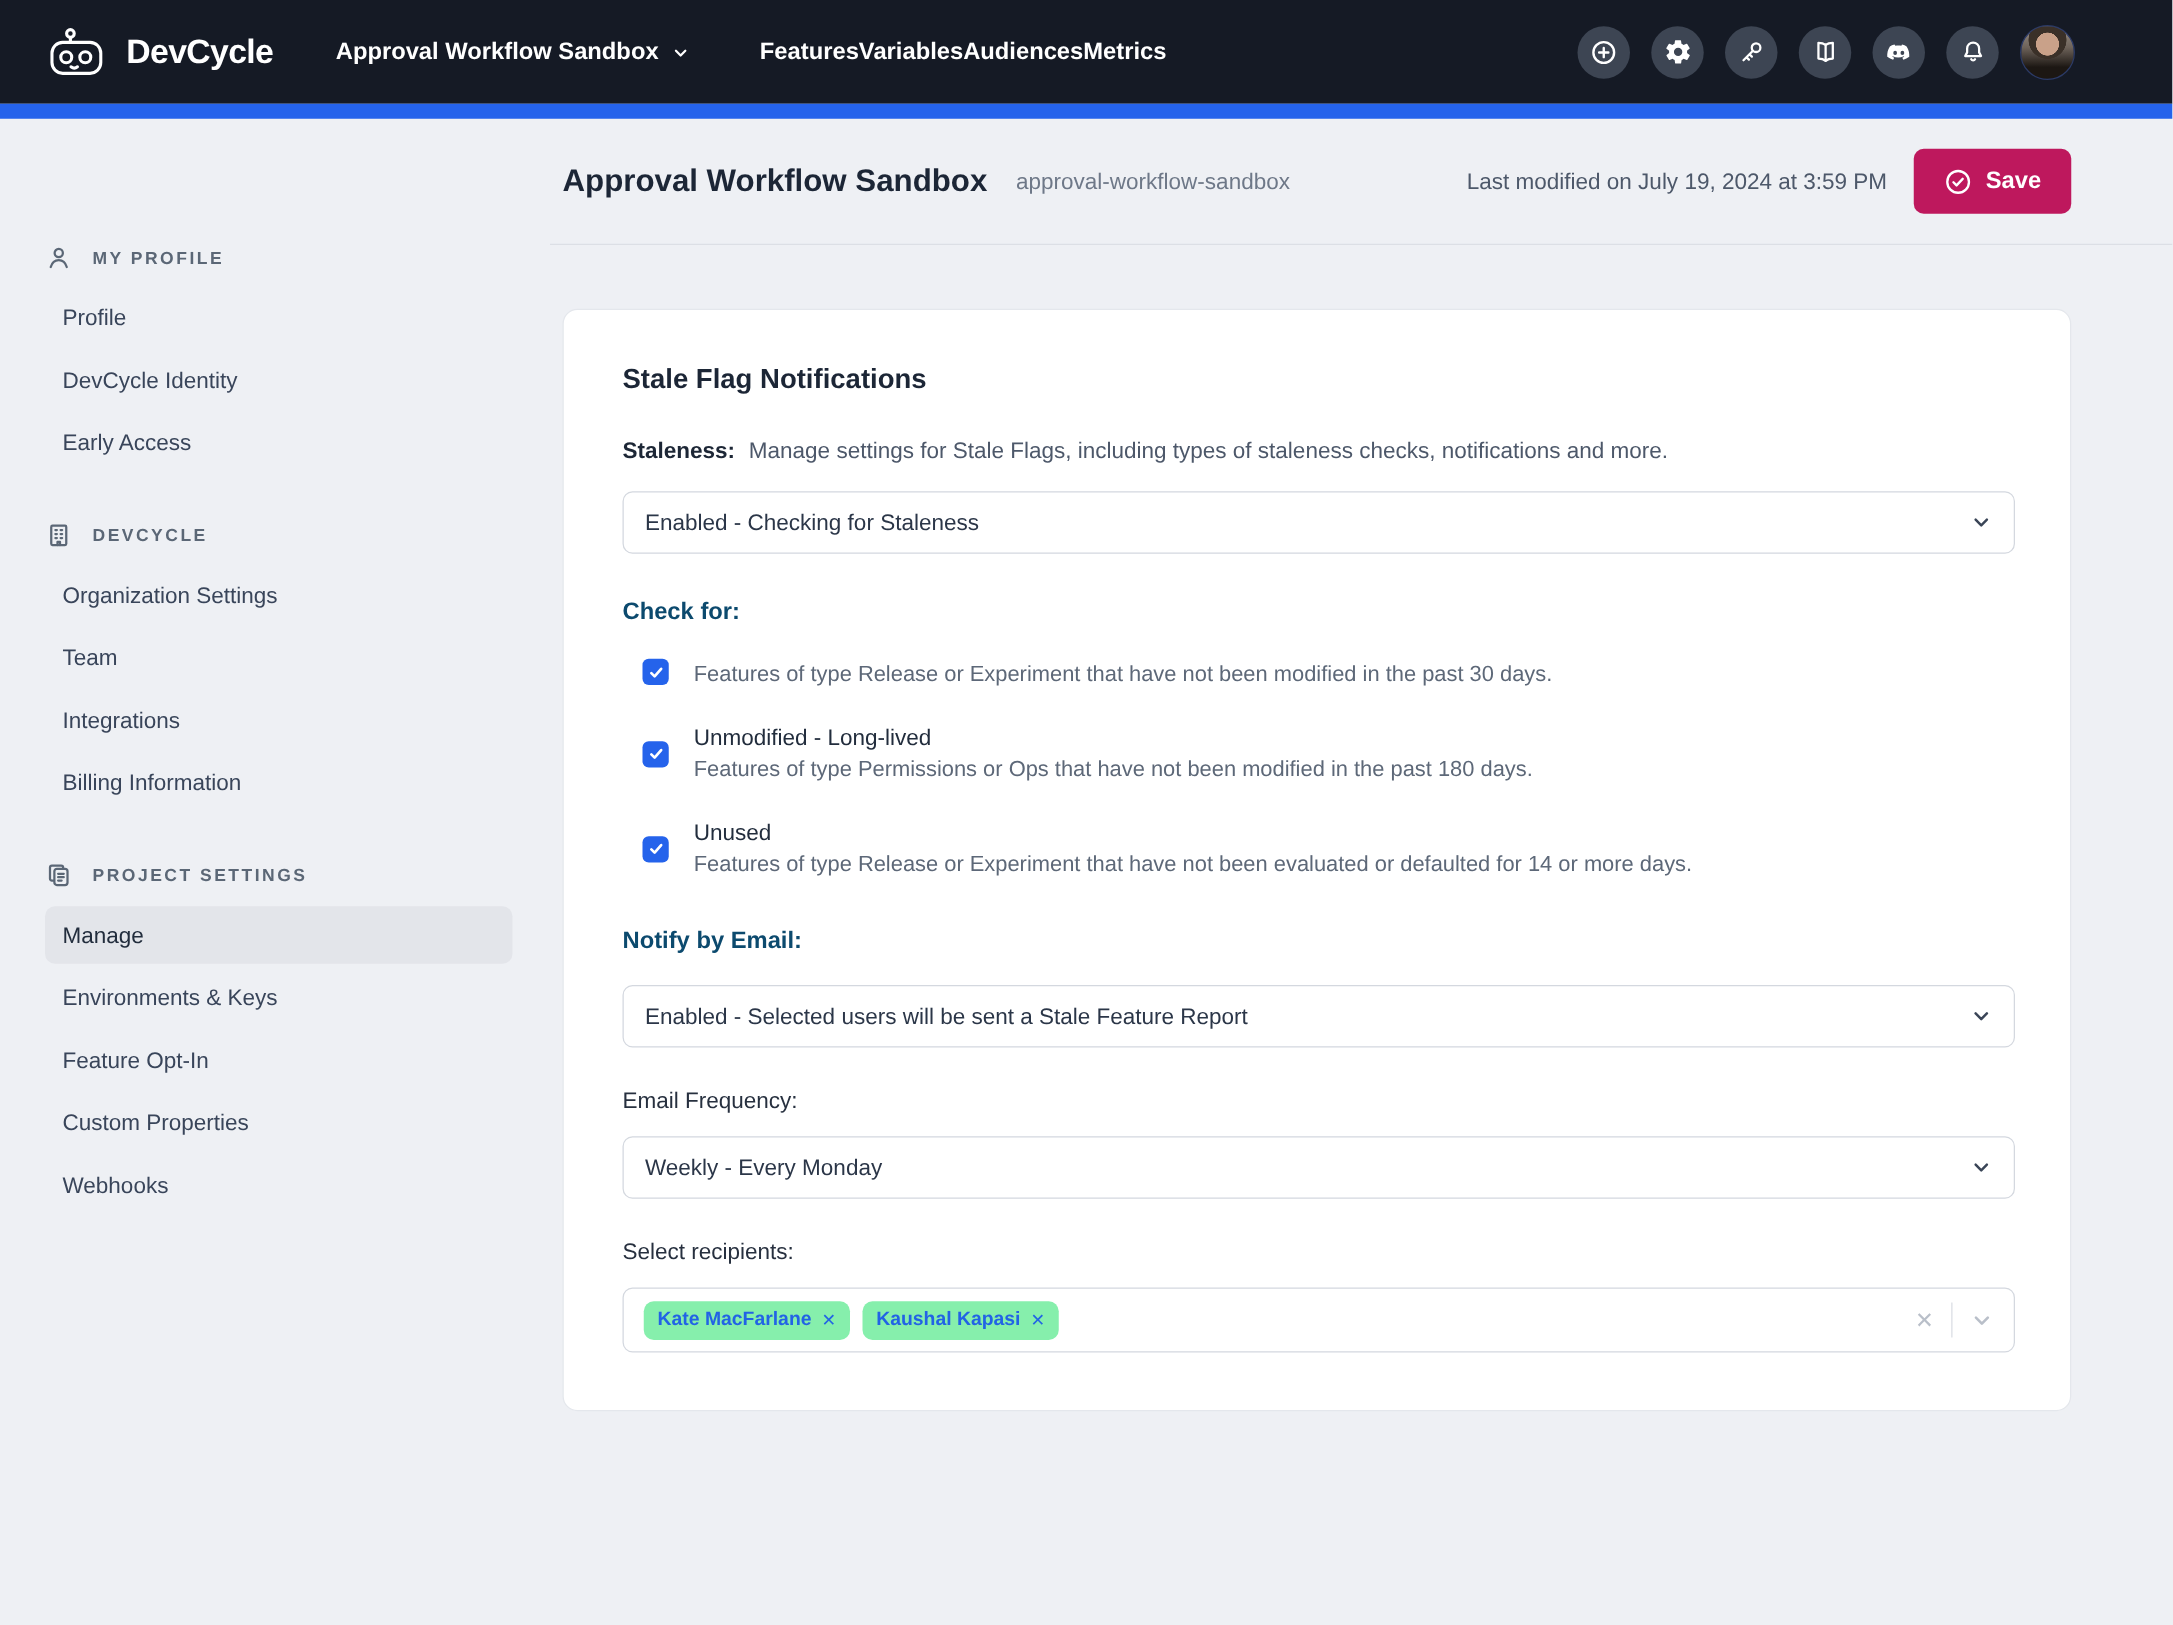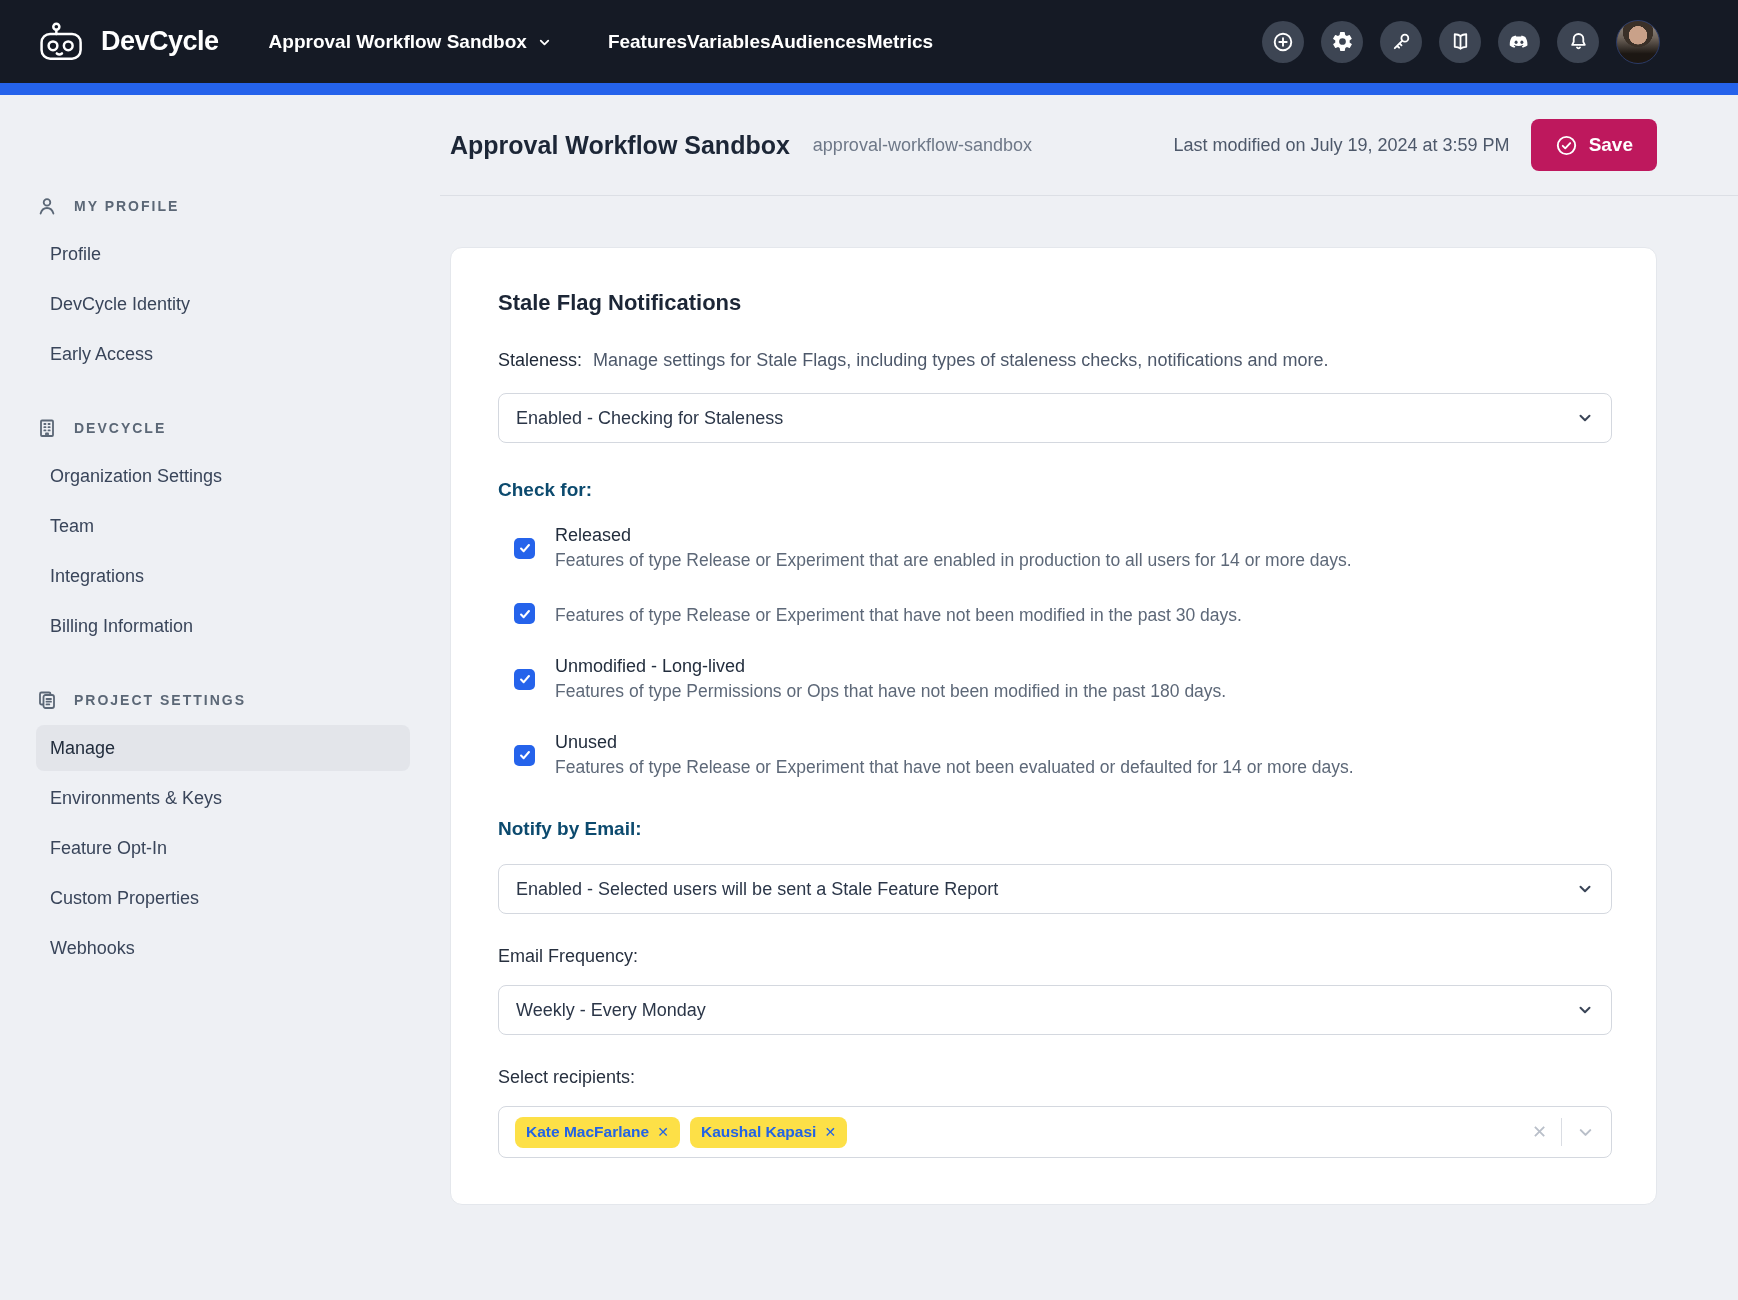--- a/index.html
+++ b/index.html
@@ -78,21 +78,21 @@
   }
 
   
   .card {
     margin:51px 81px 0 10px;
     background:#fff; border:1px solid #e4e7ec; border-radius:12px;
     padding:42px 44px 46px 47px;
   }
   .card-title { font-size:22px; font-weight:700; color:#1c2636; margin:0 0 34px; }
   .staleness-row { font-size:18px; margin-bottom:22px; }
-  .bold-label { font-weight:400; color:#1d2736; }
+  .bold-label { font-weight:700; color:#1d2736; }
   .desc-inline { color:#4d586a; margin-left:6px; }
 
   .select {
     height:50px; border:1px solid #d4d8df; border-radius:8px; background:#fff;
     display:flex; align-items:center; padding:0 17px;
     font-size:18px; font-weight:500; color:#2b3648; cursor:pointer;
   }
   .select .chev { margin-left:auto; color:#3a4557; display:flex; }
   .mb-36 { margin-bottom:36px; }
   .mb-32 { margin-bottom:32px; }
@@ -109,21 +109,21 @@
 
   .notify-label { margin-top:40px; }
   .field-label { font-size:18px; font-weight:500; color:#27303f; margin-bottom:18px; }
 
   .multiselect {
     height:52px; border:1px solid #d4d8df; border-radius:8px;
     display:flex; align-items:center; padding:0 16px; gap:10px; cursor:text;
   }
   .chip {
     height:31px; padding:0 11px; border-radius:8px;
-    background:#fde047; color:#2263e5;
+    background:#86efac; color:#2263e5;
     display:flex; align-items:center; gap:8px;
     font-size:15.5px; font-weight:600;
   }
   .chip-x { cursor:pointer; font-size:14px; font-weight:700; }
   .ms-right { margin-left:auto; display:flex; align-items:center; gap:14px; color:#b9bfc9; }
   .ms-clear { font-size:18px; font-weight:700; cursor:pointer; line-height:1; }
   .ms-divider { width:1px; height:28px; background:#dadde3; }
   .ms-chev { display:flex; cursor:pointer; }
 
   svg { display:block; }
@@ -281,31 +281,20 @@
         <span>Enabled - Checking for Staleness</span>
         <span class="chev">
             <svg width="18" height="18" viewBox="0 0 20 20" fill="none" stroke="#3a4557" stroke-width="2.2" stroke-linecap="round" stroke-linejoin="round">
               <path d="M5 7.5l5 5 5-5"></path>
             </svg>
           </span>
       </div>
 
       <div class="group-label">Check for:</div>
 
-      <div class="check-row">
-        <span class="checkbox">
-          <svg width="14" height="14" viewBox="0 0 16 16" fill="none" stroke="#fff" stroke-width="2.4" stroke-linecap="round" stroke-linejoin="round">
-              <path d="M3.5 8.6l3 3 6-7"></path>
-            </svg>
-        </span>
-        <div>
-          <div class="check-label">Released</div>
-          <div class="check-desc">Features of type Release or Experiment that are enabled in production to all users for 14 or more days.</div>
-        </div>
-      </div>
 
       <div class="check-row">
         <span class="checkbox">
           <svg width="14" height="14" viewBox="0 0 16 16" fill="none" stroke="#fff" stroke-width="2.4" stroke-linecap="round" stroke-linejoin="round">
               <path d="M3.5 8.6l3 3 6-7"></path>
             </svg>
         </span>
         <div>
           <div class="check-desc">Features of type Release or Experiment that have not been modified in the past 30 days.</div>
         </div>

